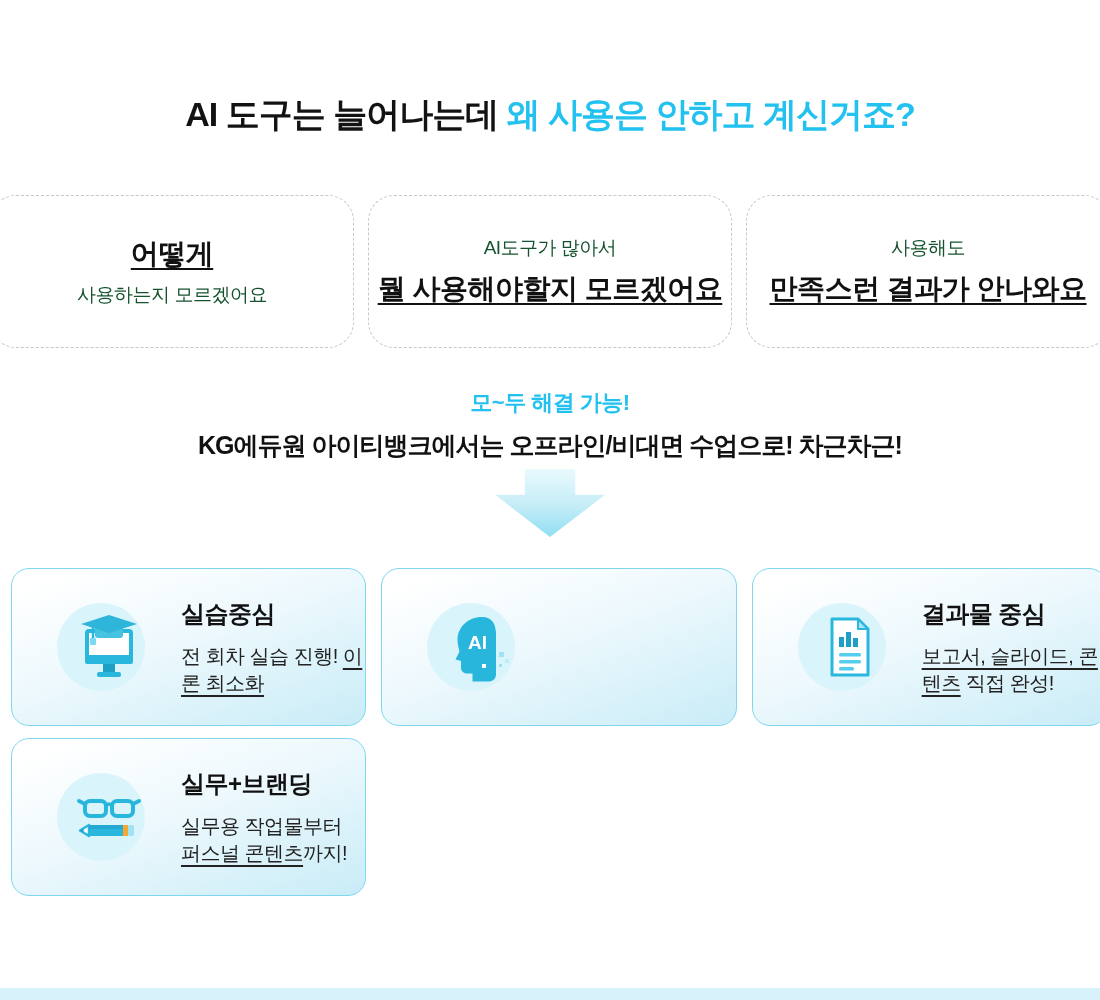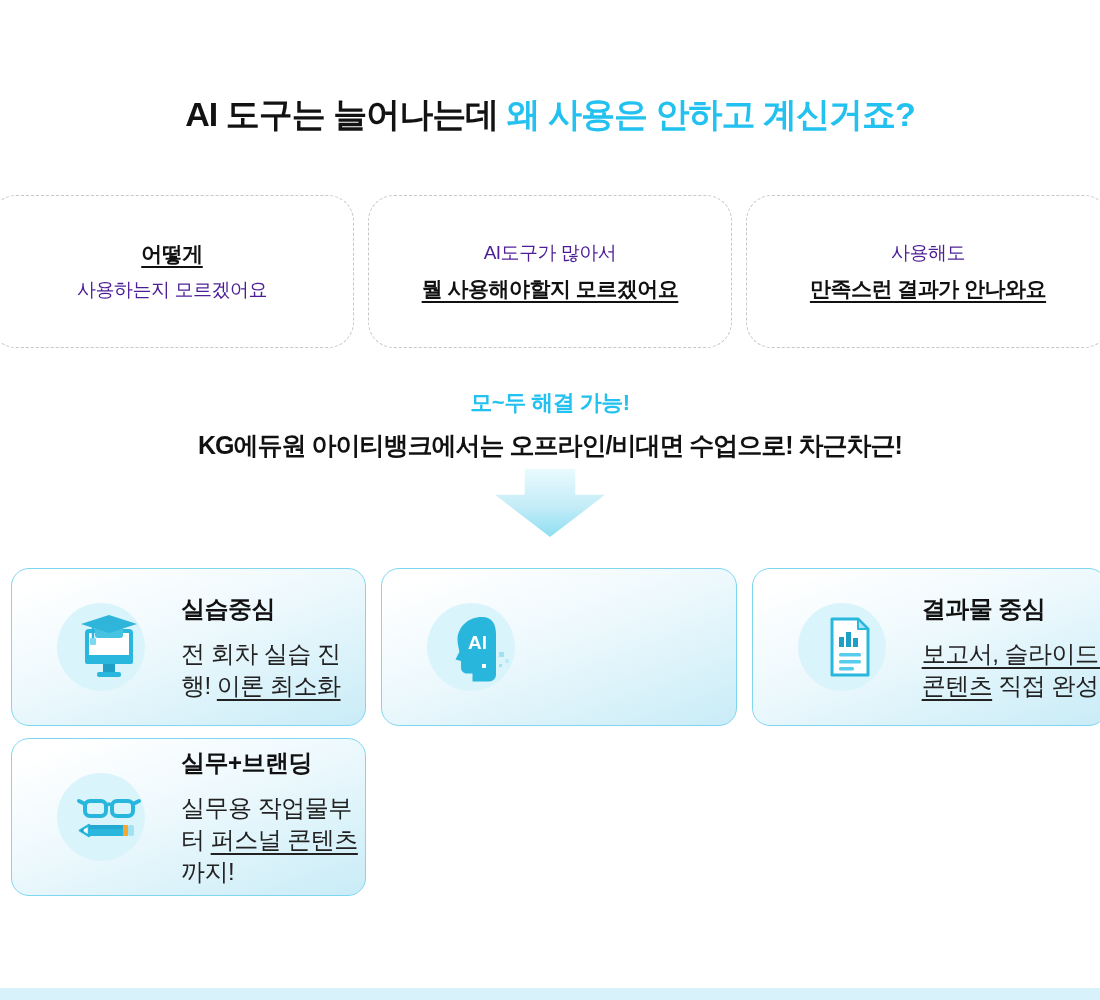--- a/index.html
+++ b/index.html
@@ -11,22 +11,22 @@
   .hero-title { position:absolute; top:92px; left:0; width:100%; text-align:center;
     font-size:34px; font-weight:800; color:#121212; letter-spacing:-1px; }
   .hero-title .accent { color:#22c1ef; }
 
   
   .pain-row { position:absolute; top:195px; left:-10px; width:1120px;
     display:flex; gap:14px; }
   .pain-card { flex:1 1 0; height:153px; background:#fff;
     border:1px dashed #c7c7c7; border-radius:26px;
     display:flex; flex-direction:column; align-items:center; justify-content:center; gap:9px; }
-  .pain-normal { font-size:19px; color:#4c1d95; letter-spacing:-0.5px; }
-  .pain-strong { font-size:21px; font-weight:800; color:#111; letter-spacing:-0.5px;
+  .pain-normal { font-size:19px; color:#14532d; letter-spacing:-0.5px; }
+  .pain-strong { font-size:28px; font-weight:800; color:#111; letter-spacing:-0.5px;
     text-decoration:underline; text-underline-offset:5px; text-decoration-thickness:2px; }
 
   
   .solution { position:absolute; top:388px; left:0; width:100%; text-align:center; }
   .solution-highlight { font-size:22px; font-weight:800; color:#22c1ef; letter-spacing:-0.5px; }
   .solution-text { margin-top:11px; font-size:25px; font-weight:800; color:#111; letter-spacing:-1px; }
 
   
   .down-arrow { position:absolute; top:469px; left:495px; width:110px; height:68px;
     background:linear-gradient(180deg,#e9fafd 0%,#c4ecf7 55%,#8edff2 100%);
@@ -34,21 +34,21 @@
 
   
   .feature-grid { position:absolute; top:568px; left:11px; width:1096px;
     display:grid; grid-template-columns:1fr 1fr 1fr; column-gap:15px; row-gap:12px; }
   .feature-card { height:158px; border:1.5px solid #7ed7ef; border-radius:18px;
     background:linear-gradient(160deg,#ffffff 8%,#eef9fd 45%,#c9ecf7 100%);
     display:flex; align-items:center; padding-left:45px; gap:36px; }
   .icon-circle { width:88px; height:88px; border-radius:50%; background:#d9f4fb;
     display:flex; align-items:center; justify-content:flex-end; flex:0 0 auto; }
   .feature-title { font-size:24px; font-weight:800; color:#111; letter-spacing:-0.5px; }
-  .feature-desc { margin-top:13px; font-size:24px; color:#222; letter-spacing:-0.5px; }
+  .feature-desc { margin-top:13px; font-size:20px; color:#222; letter-spacing:-0.5px; }
   .u { text-decoration:underline; text-underline-offset:5px; text-decoration-thickness:1.5px; }
 
   
   .bottom-strip { position:absolute; bottom:0; left:0; width:100%; height:12px; background:#d7f2fa; }
 </style>
 </head>
 <body>
 
 <div class="stage">
 

